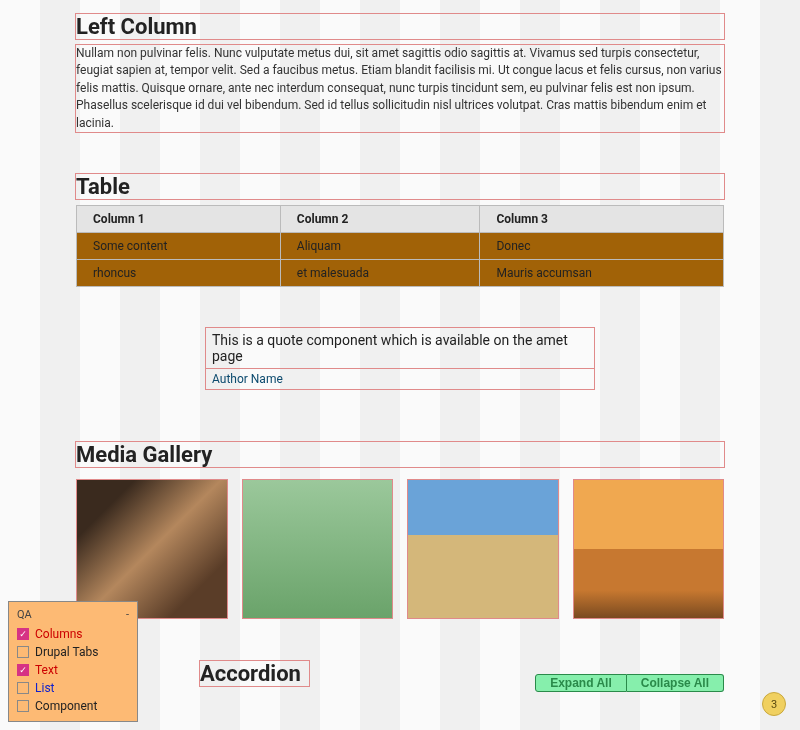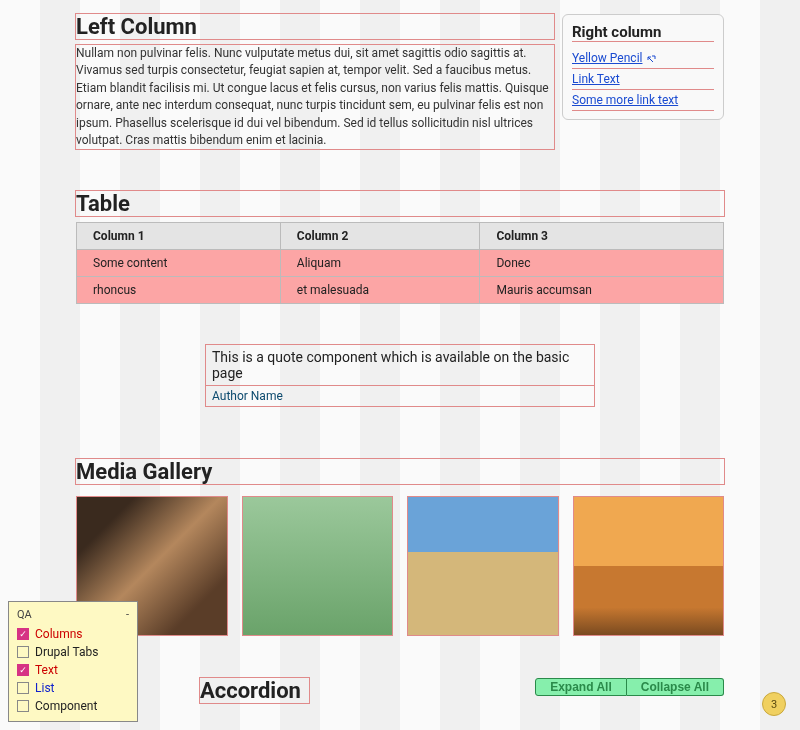--- a/index.html
+++ b/index.html
@@ -13,65 +13,57 @@
 .left h2{width:100%}
 .left p{font-size:12px;line-height:1.45;color:#333}
 .right h3{font-size:15px;font-weight:700;margin-bottom:6px;border-bottom:1px solid #e08a8a}
 .right a{display:block;font-size:12px;color:#1a4bd1;text-decoration:underline;padding:3px 0;border-bottom:1px solid #e08a8a}
 .ext-icon{display:inline-block;width:10px;height:10px;vertical-align:middle;margin-left:4px}
 .tablesec{margin-top:42px}
 .tablesec h2{width:100%}
 table{width:100%;border-collapse:collapse;margin-top:6px;font-size:12px}
 th,td{border:1px solid #bbb;padding:6px 16px;text-align:left}
 th{background:#e4e4e4;font-weight:700}
-td{background:#fca5a5}
+td{background:#a16207}
 .quote{margin:40px auto 0;width:390px}
 .quote .qtext{border:1px solid #e08a8a;padding:4px 6px;font-size:14px}
 .quote .qauth{border:1px solid #e08a8a;border-top:none;padding:3px 6px;font-size:12px;color:#0c4a6e}
 .mediasec{margin-top:52px}
 .mediasec h2{width:100%}
 .gallery{display:flex;gap:14px;margin-top:12px}
 .gallery .img{flex:1;height:140px;border:1px solid #e08a8a}
 .img1{background:linear-gradient(135deg,#3a2a1e 20%,#b4875d 50%,#5a3d28 80%)}
 .img2{background:linear-gradient(180deg,#9bc89b 0%,#6aa36a 100%)}
 .img3{background:linear-gradient(180deg,#6aa3d8 0 40%,#d4b77a 40% 100%)}
 .img4{background:linear-gradient(180deg,#f0a850 0 50%,#c77830 50% 80%,#7a4a20 100%)}
 .accsec{margin-top:42px;position:relative}
-.acc-head{display:flex;align-items:flex-start;justify-content:space-between}
+.acc-head{display:flex;align-items:flex-end;justify-content:space-between}
 .acc-head h2{flex:0 0 auto;padding-right:8px}
 .acc-btns{display:flex}
 .acc-btns button{border:1px solid #2a8a4a;background:#86efac;color:#2a8a4a;font-size:12px;font-weight:600;padding:1px 14px;cursor:pointer}
 .acc-btns button:first-child{border-radius:3px 0 0 3px}
 .acc-btns button:last-child{border-radius:0 3px 3px 0;border-left:none}
-.qa-panel{position:absolute;left:8px;bottom:8px;width:130px;background:#fef9c3;border:1px solid #888;padding:6px 8px;font-size:12px}
+.qa-panel{position:absolute;left:8px;bottom:8px;width:130px;background:#fdba74;border:1px solid #888;padding:6px 8px;font-size:12px}
 .qa-panel .qa-title{display:flex;justify-content:space-between;font-size:11px;color:#444;margin-bottom:4px}
 .qa-row{display:flex;align-items:center;gap:6px;padding:2px 0;cursor:pointer}
 .qa-row .cb{width:12px;height:12px;border:1px solid #888;display:inline-flex;align-items:center;justify-content:center;font-size:9px;color:#fff}
 .qa-row.checked .cb{background:#d63384;border-color:#d63384}
 .qa-row.checked.red{color:#c00}
 .qa-row.blue{color:#12c}
 .yellow-badge{position:absolute;right:14px;bottom:14px;width:24px;height:24px;border-radius:50%;background:#f0d060;border:1px solid #c9a83e;display:flex;align-items:center;justify-content:center;font-size:11px;color:#5a4a10}
 .acc-wrap{margin-left:124px}
 </style>
 </head>
 <body>
 
 <div class="page">
   <div class="twocol">
     <div class="left">
       <h2 class="hl">Left Column</h2>
       <p class="hl">Nullam non pulvinar felis. Nunc vulputate metus dui, sit amet sagittis odio sagittis at. Vivamus sed turpis consectetur, feugiat sapien at, tempor velit. Sed a faucibus metus. Etiam blandit facilisis mi. Ut congue lacus et felis cursus, non varius felis mattis. Quisque ornare, ante nec interdum consequat, nunc turpis tincidunt sem, eu pulvinar felis est non ipsum. Phasellus scelerisque id dui vel bibendum. Sed id tellus sollicitudin nisl ultrices volutpat. Cras mattis bibendum enim et lacinia.</p>
-    </div>
-    <div class="right">
-      <h3>Right column</h3>
-      <a href="#"><span>Yellow Pencil</span><span class="ext-icon"><svg viewBox="0 0 10 10">
-              <path d="M2 2h3M2 2v3M2 2l5 5M6 1h3v3" stroke="#1a4bd1" stroke-width="1" fill="none"></path>
-            </svg></span></a>
-      <a href="#">Link Text</a>
-      <a href="#">Some more link text</a>
     </div>
   </div>
 
   <div class="tablesec">
     <h2 class="hl">Table</h2>
     <table>
       <thead>
           <tr>
         <th>Column 1</th>
         <th>Column 2</th>
@@ -87,21 +79,21 @@
         <tr>
           <td>rhoncus</td>
           <td>et malesuada</td>
           <td>Mauris accumsan</td>
         </tr>
       </tbody>
     </table>
   </div>
 
   <div class="quote">
-    <div class="qtext">This is a quote component which is available on the basic page</div>
+    <div class="qtext">This is a quote component which is available on the amet page</div>
     <div class="qauth">Author Name</div>
   </div>
 
   <div class="mediasec">
     <h2 class="hl">Media Gallery</h2>
     <div class="gallery">
       <div class="img img1"></div>
       <div class="img img2"></div>
       <div class="img img3"></div>
       <div class="img img4"></div>

